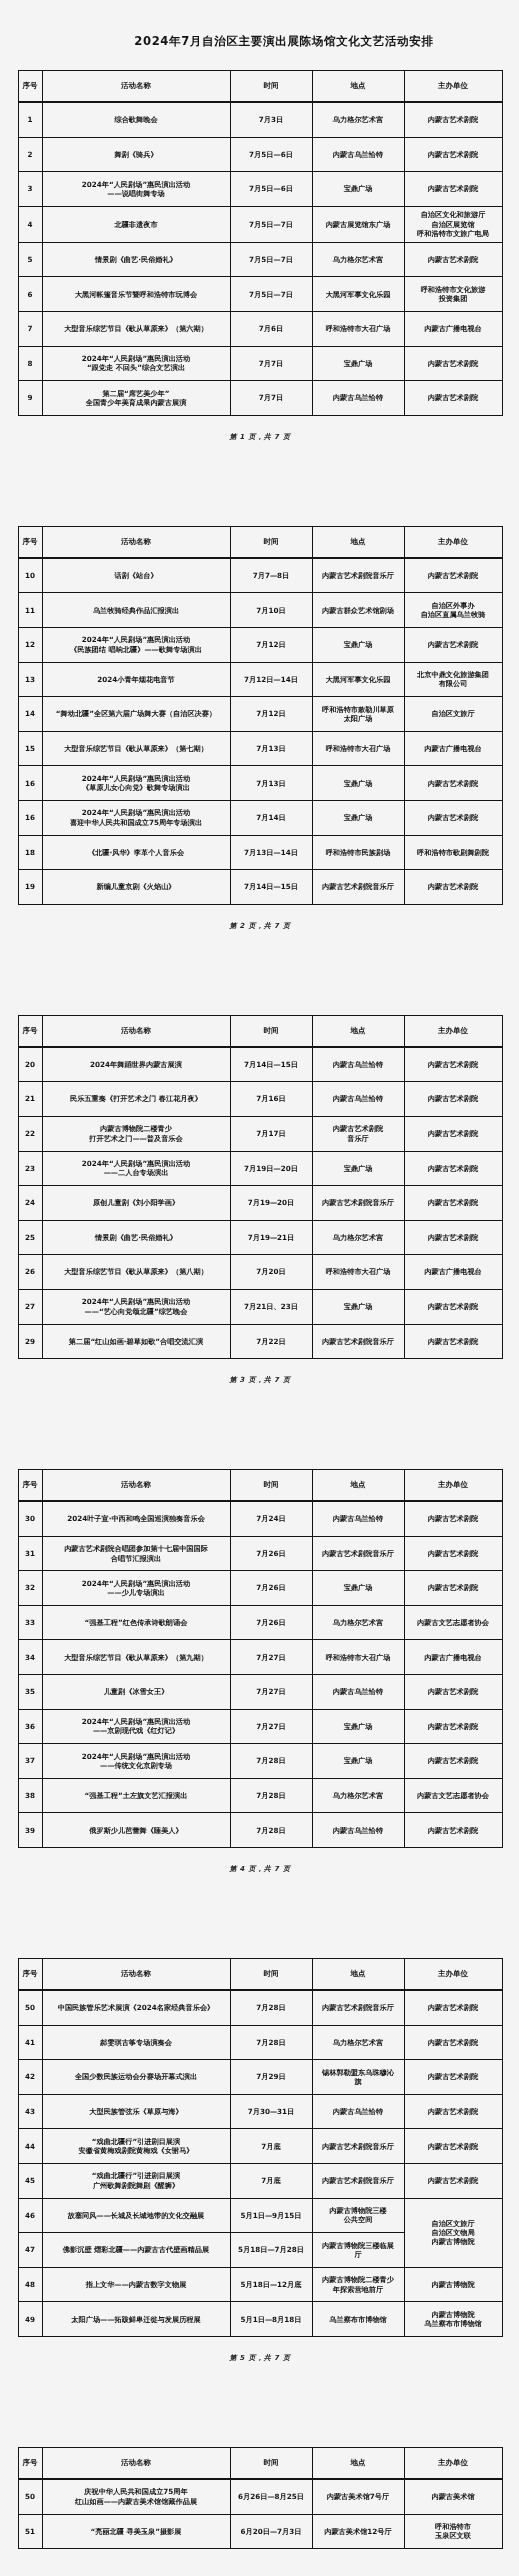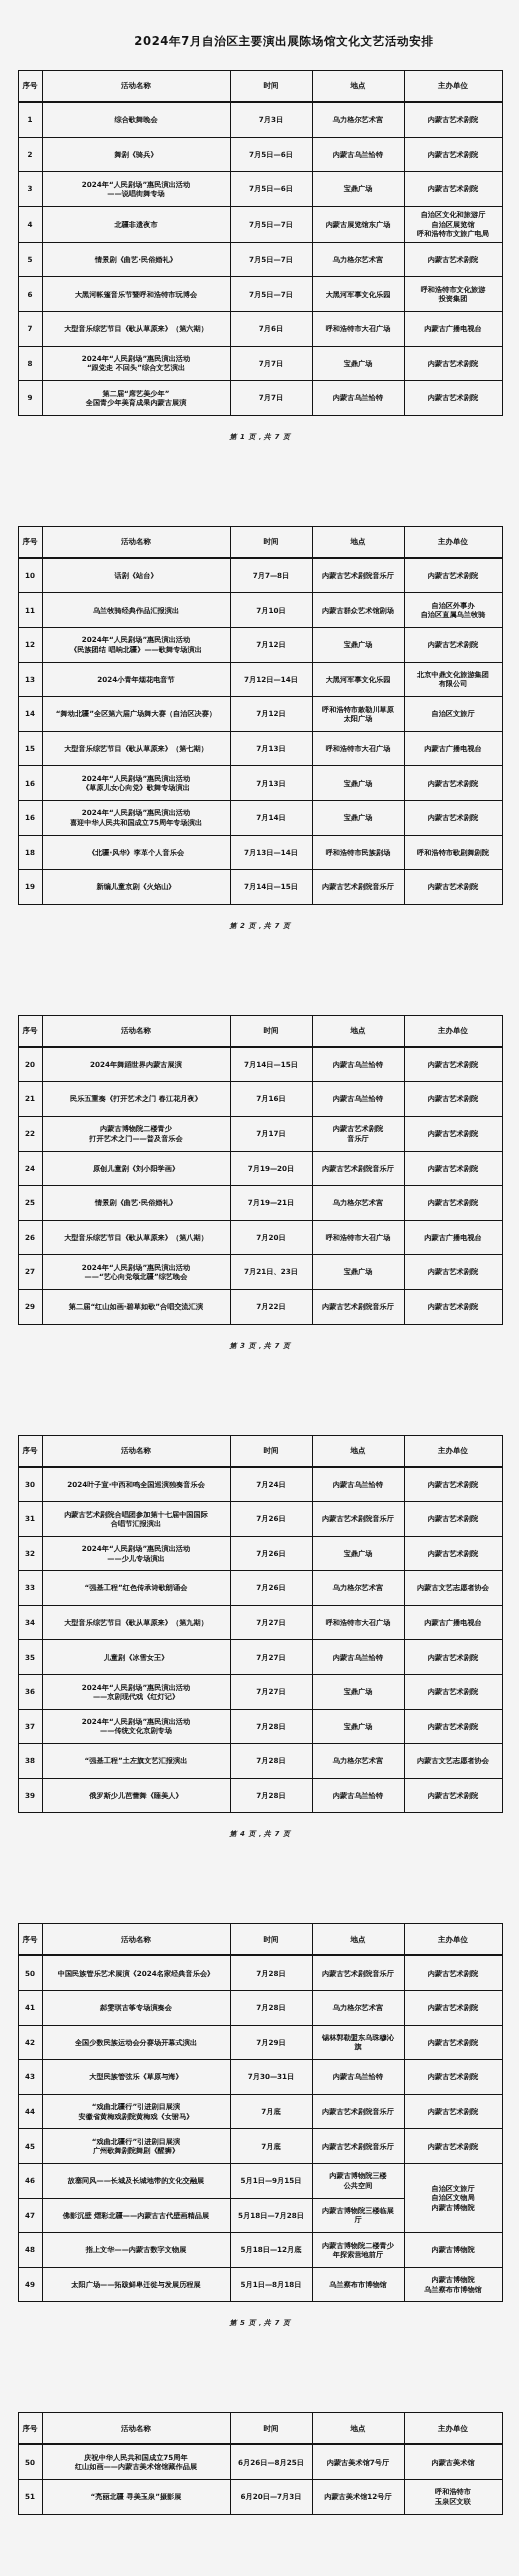--- a/index.html
+++ b/index.html
@@ -319,20 +319,30 @@
               <span class="ln">打开艺术之门——普及音乐会</span>
             </td>
             <td>7月17日</td>
             <td>
               <span class="ln">内蒙古艺术剧院</span>
               <span class="ln">音乐厅</span>
             </td>
             <td>内蒙古艺术剧院</td>
           </tr>
           <tr>
+            <td>23</td>
+            <td>
+              <span class="ln">2024年“人民剧场”惠民演出活动</span>
+              <span class="ln">——二人台专场演出</span>
+            </td>
+            <td>7月19日—20日</td>
+            <td>宝鼎广场</td>
+            <td>内蒙古艺术剧院</td>
+          </tr>
+          <tr>
             <td>24</td>
             <td>原创儿童剧《刘小阳学画》</td>
             <td>7月19—20日</td>
             <td>内蒙古艺术剧院音乐厅</td>
             <td>内蒙古艺术剧院</td>
           </tr>
           <tr>
             <td>25</td>
             <td>情景剧《曲艺·民俗婚礼》</td>
             <td>7月19—21日</td>

